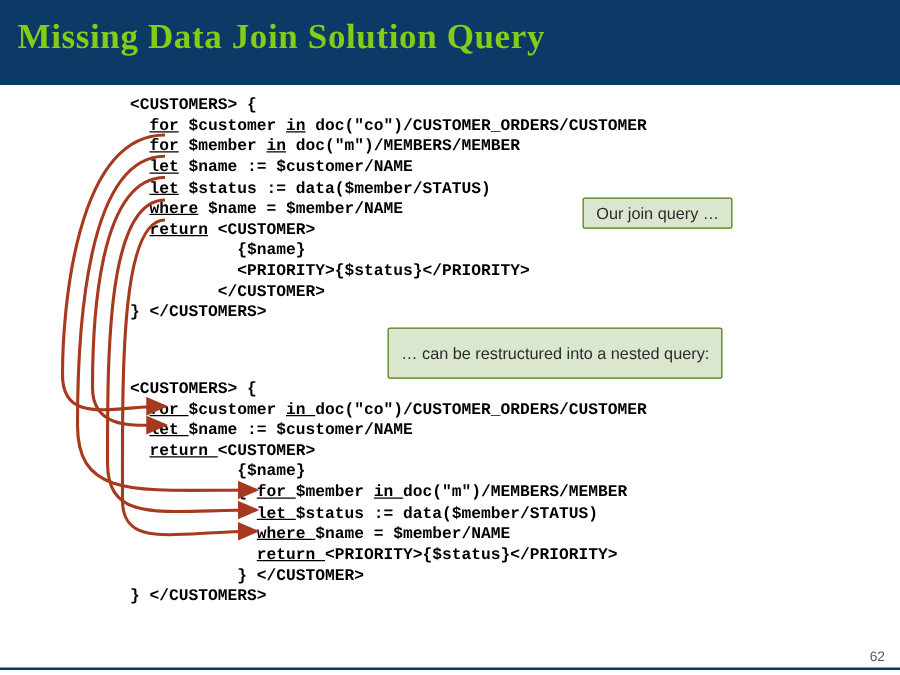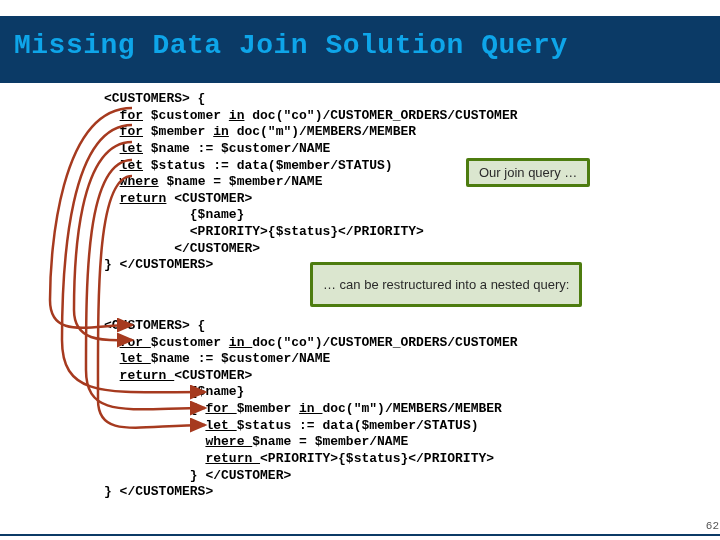--- a/index.html
+++ b/index.html
@@ -7,68 +7,67 @@
     padding: 0;
     width: 720px;
     height: 540px;
     background: #ffffff;
     font-family: Arial, Helvetica, sans-serif;
     position: relative;
     overflow: hidden;
   }
   .title-bar {
     background: #0b3a66;
-    color: #0ea5e9;
-    font-family: Liberation Mono, monospace;
+    color: #84cc16;
+    font-family: Liberation Serif, serif;
     font-weight: 900;
     font-size: 28px;
     padding: 14px 14px 22px 14px;
     letter-spacing: 0.5px;
-    margin-top: 16px;
   }
   .code-block {
     font-family: "Courier New", Courier, monospace;
     font-size: 13px;
     font-weight: bold;
     white-space: pre;
     line-height: 1.28;
     margin-left: 104px;
     margin-top: 8px;
     color: #000;
   }
   .kw {
     text-decoration: underline;
   }
   .annot {
     position: absolute;
     background: #dbe6cf;
-    border: 3px solid #4d7c0f;
+    border: 1px solid #4d7c0f;
     border-radius: 2px;
     font-family: Verdana, Arial, sans-serif;
     font-size: 13px;
     color: #2b2b2b;
     padding: 4px 10px;
   }
   .annot1 {
     top: 158px;
     left: 466px;
   }
   .annot2 {
     top: 262px;
     left: 310px;
     font-size: 13px;
     padding: 12px 10px;
   }
   .slide-num {
     position: absolute;
     bottom: 8px;
-    right: 1px;
+    right: 12px;
     font-size: 11px;
     color: #555;
-    font-family: Liberation Mono, monospace;
+    font-family: Liberation Sans, sans-serif;
     margin-left: 33px;
   }
   .bottom-line {
     position: absolute;
     bottom: 4px;
     left: 0;
     width: 100%;
     height: 2px;
     background: #0b3a66;
   }

